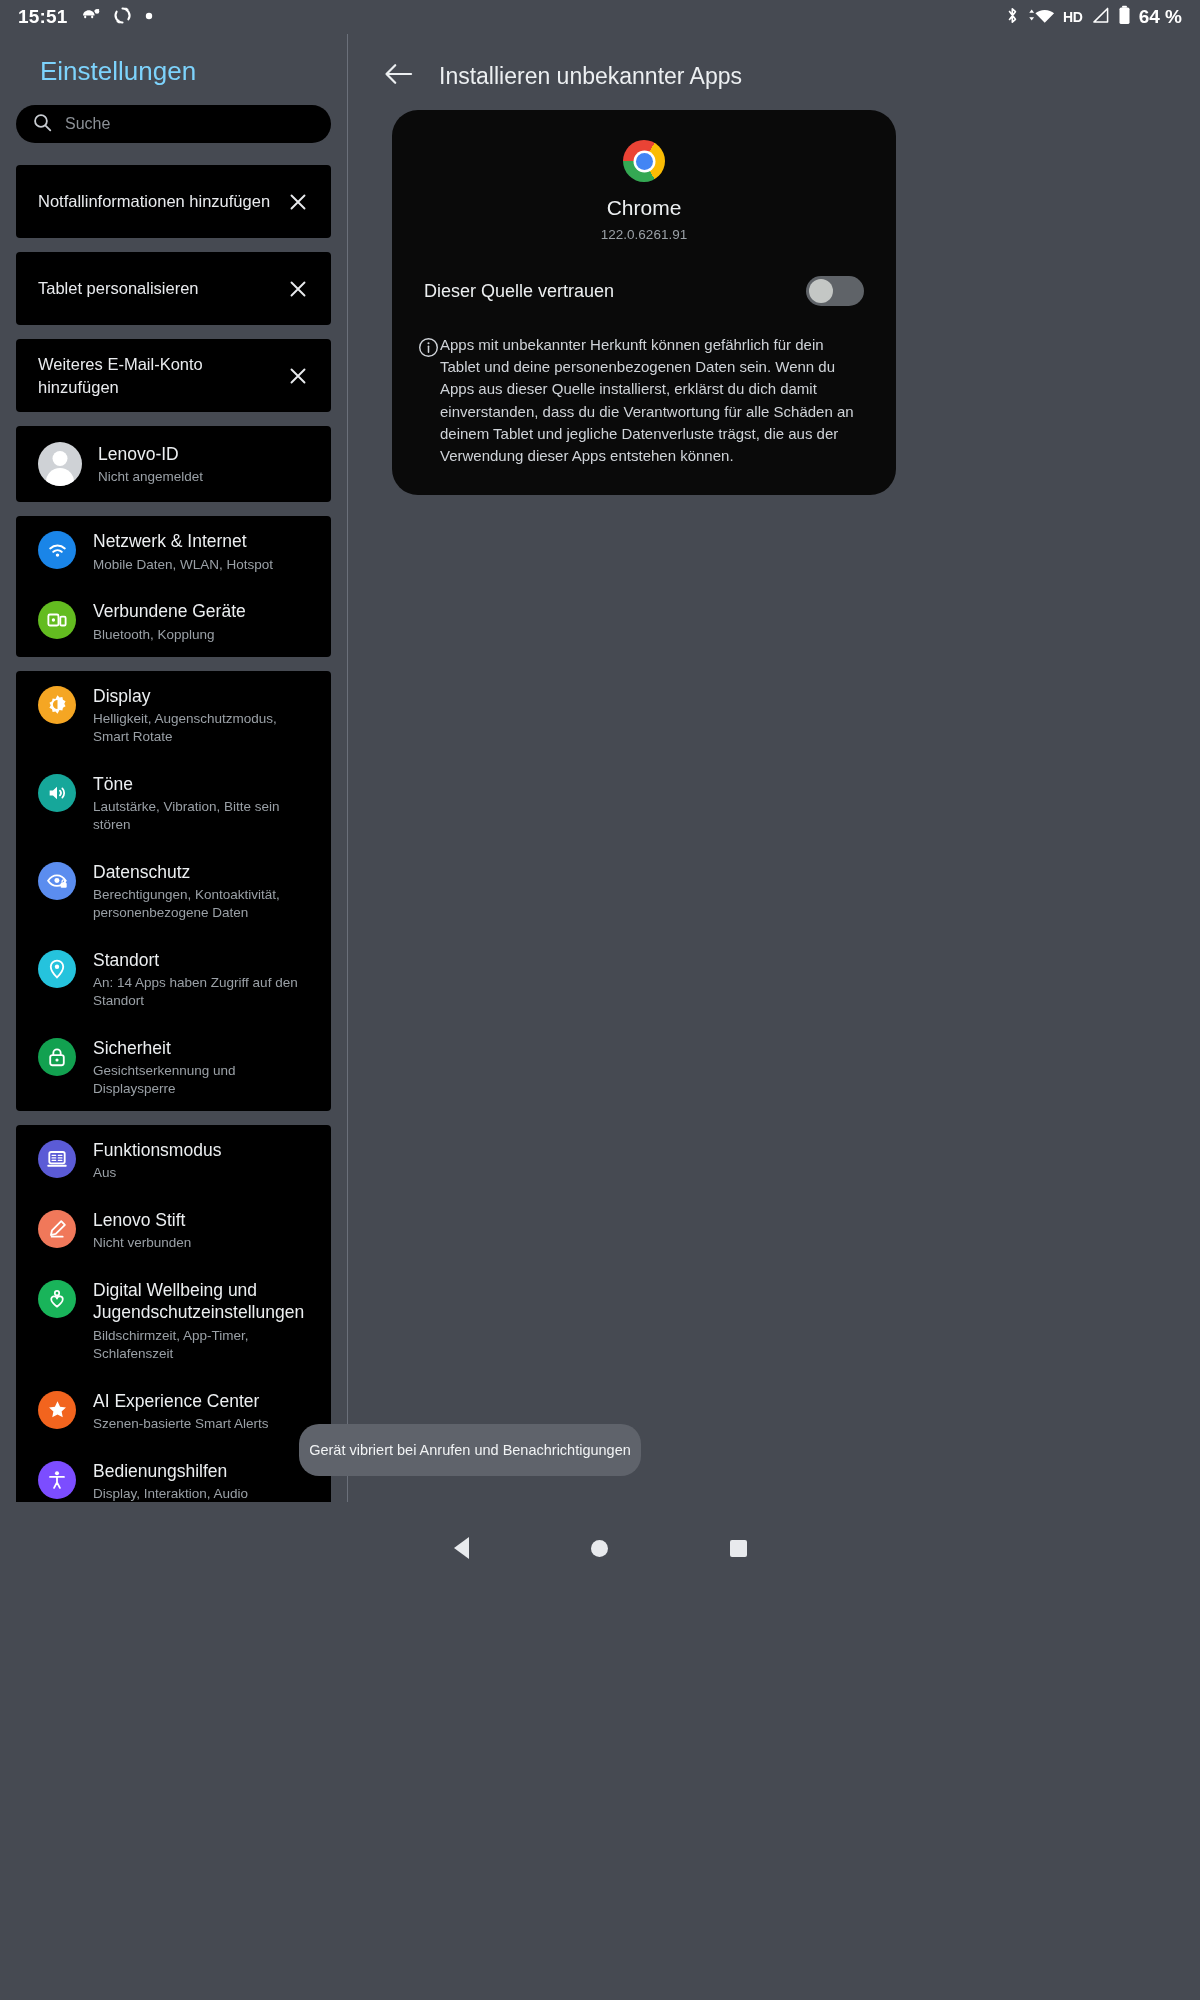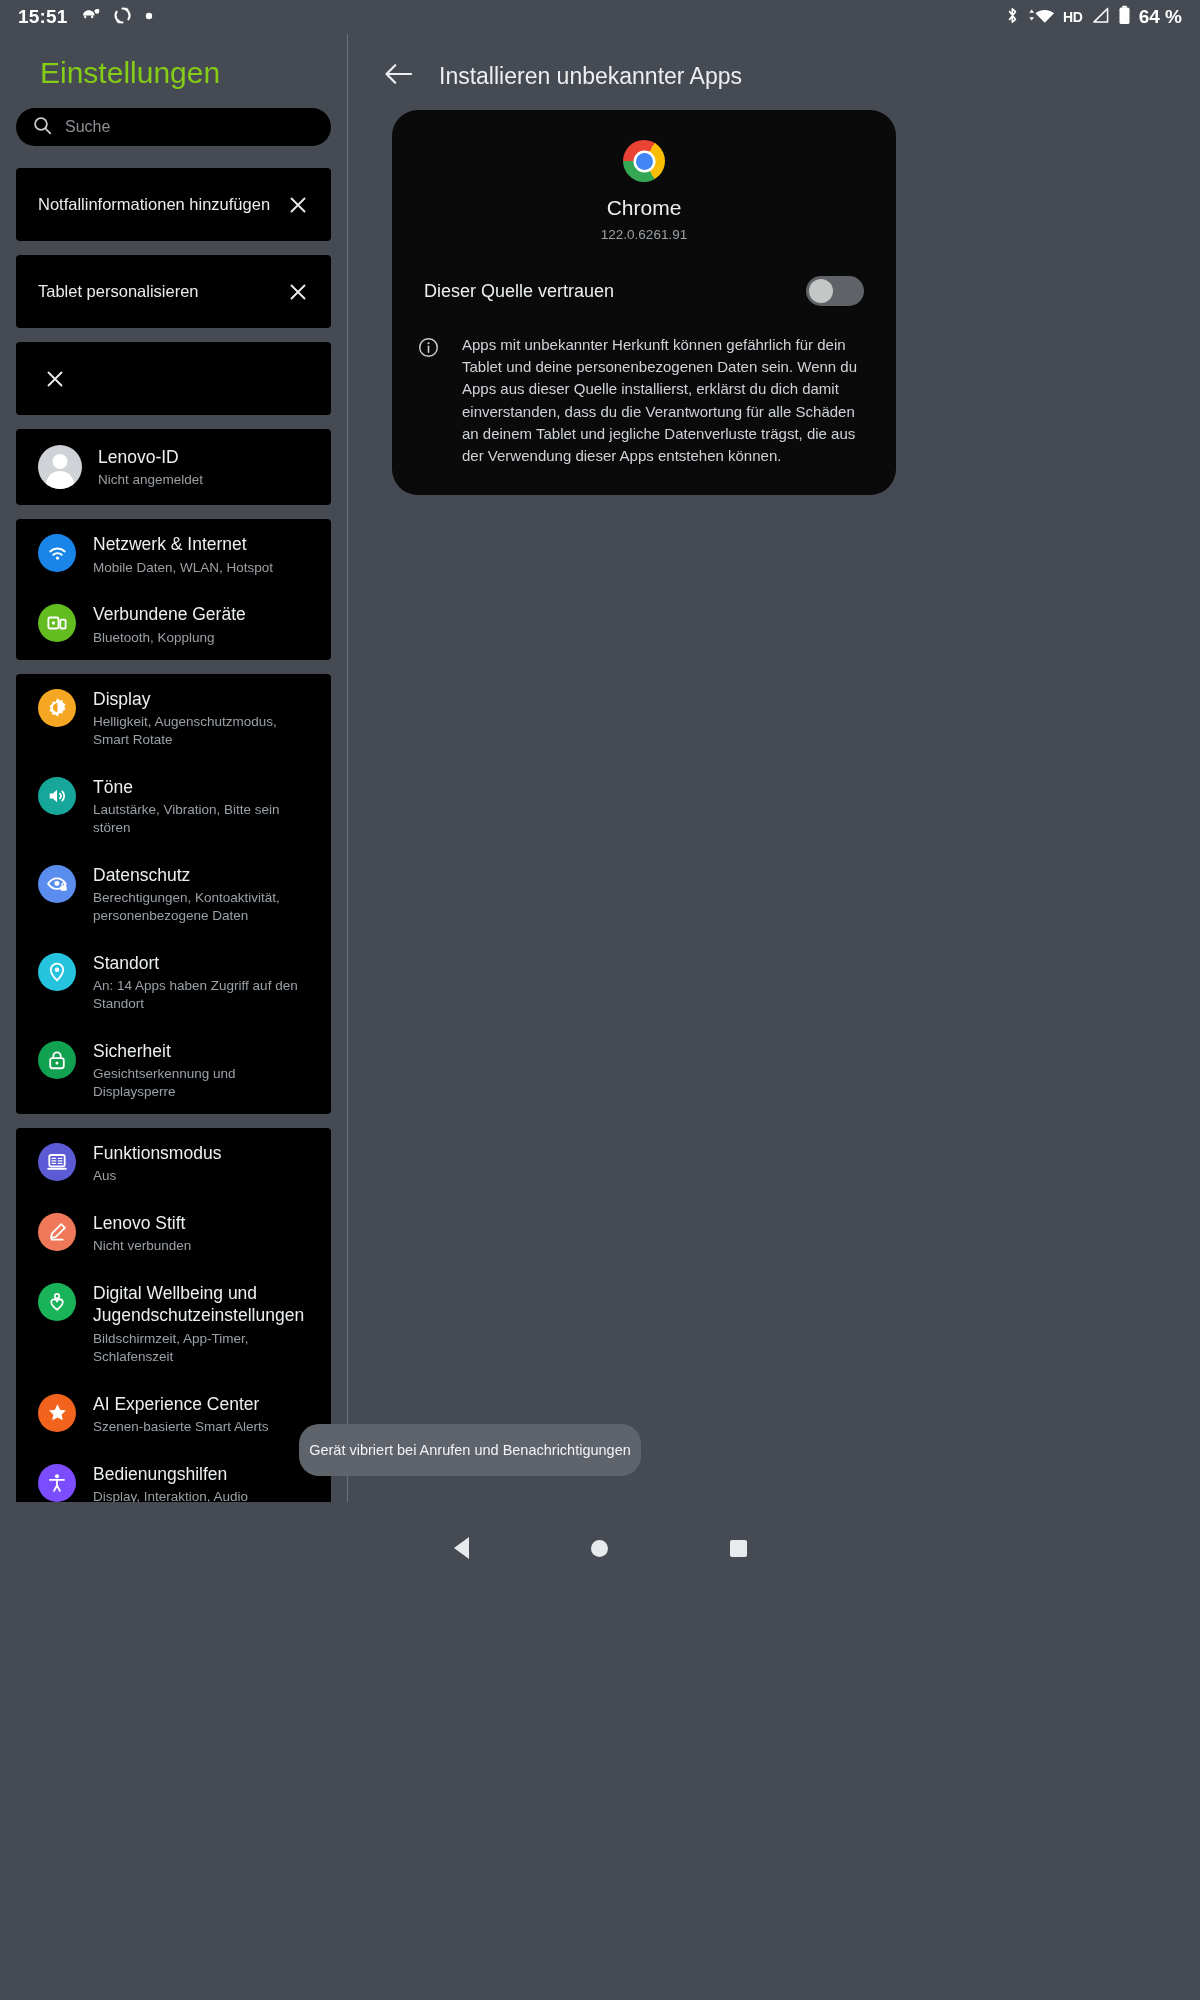--- a/index.html
+++ b/index.html
@@ -29,21 +29,21 @@
     position:absolute; left:347px; top:34px; width:1px; height:1468px;
     background:#6b707a;
   }
 
   
   .sidebar {
     position:absolute; left:0; top:34px; width:347px; height:1468px;
     overflow:hidden;
   }
   .side-title {
-    font-size:30px; color:#84cc16; padding:22px 0 18px 40px; font-weight:400;
+    font-size:26px; color:#7dd3fc; padding:22px 0 18px 40px; font-weight:400;
   }
   .search {
     margin:0 16px 22px 16px; height:38px; background:#000; border-radius:19px;
     display:flex; align-items:center; padding:0 17px; gap:13px;
   }
   .search-ph { font-size:16px; color:#8b9096; }
 
   .card {
     background:#000; border-radius:4px; margin:0 16px 14px 16px;
     padding:0; overflow:hidden;
@@ -116,21 +116,21 @@
   .trust-label { font-size:18px; color:#eceff1; flex:1; }
   .switch {
     width:58px; height:30px; border-radius:15px; background:#5f6368;
     position:relative; flex:0 0 58px;
   }
   .switch .knob {
     position:absolute; left:3px; top:3px; width:24px; height:24px;
     border-radius:50%; background:#c4c7c5;
   }
 
-  .warn-row { display:flex; padding:28px 34px 0 26px; gap:22px; }
+  .warn-row { display:flex; padding:28px 34px 0 26px; }
   .warn-ico { flex:0 0 22px; padding-top:3px; }
   .warn-txt { font-size:15px; line-height:1.48; color:#cfd3d8; }
 
   
   .toast {
     position:absolute; left:299px; top:1424px; width:342px; height:52px;
     background:#5f636b; border-radius:20px;
     display:flex; align-items:center; justify-content:center;
   }
   .toast-txt { font-size:14.5px; color:#f1f3f4; }
@@ -244,20 +244,21 @@
         <span class="sugg-x">
           <svg width="20" height="20" viewBox="0 0 20 20">
               <path d="M3.5 3.5l13 13M16.5 3.5l-13 13" stroke="#e8eaed" stroke-width="1.9" stroke-linecap="round"></path>
             </svg>
         </span>
       </div>
     </div>
 
     <div class="card">
       <div class="sugg">
+        <span class="sugg-label">Weiteres E-Mail-Konto hinzufügen</span>
         <span class="sugg-x">
           <svg width="20" height="20" viewBox="0 0 20 20">
               <path d="M3.5 3.5l13 13M16.5 3.5l-13 13" stroke="#e8eaed" stroke-width="1.9" stroke-linecap="round"></path>
             </svg>
         </span>
       </div>
     </div>
 
     <div class="card">
       <div class="acct-row">

